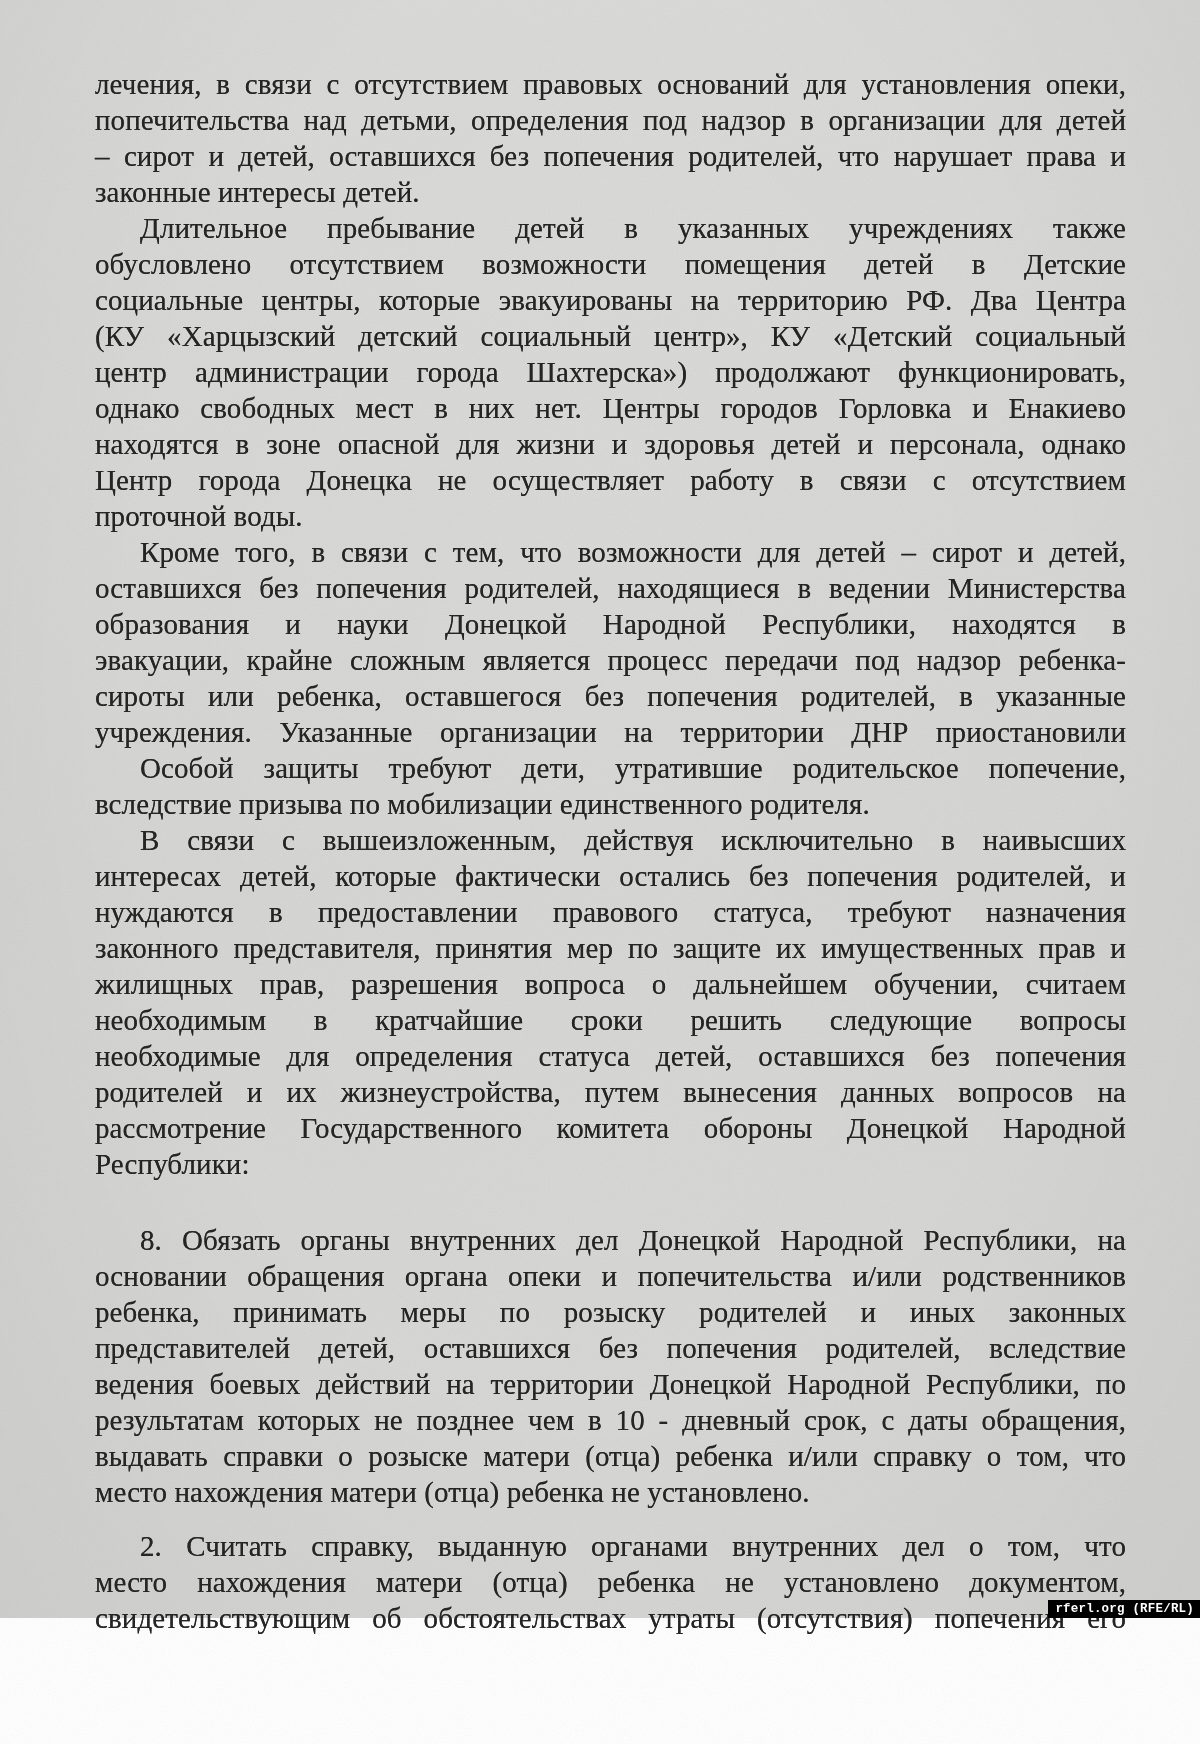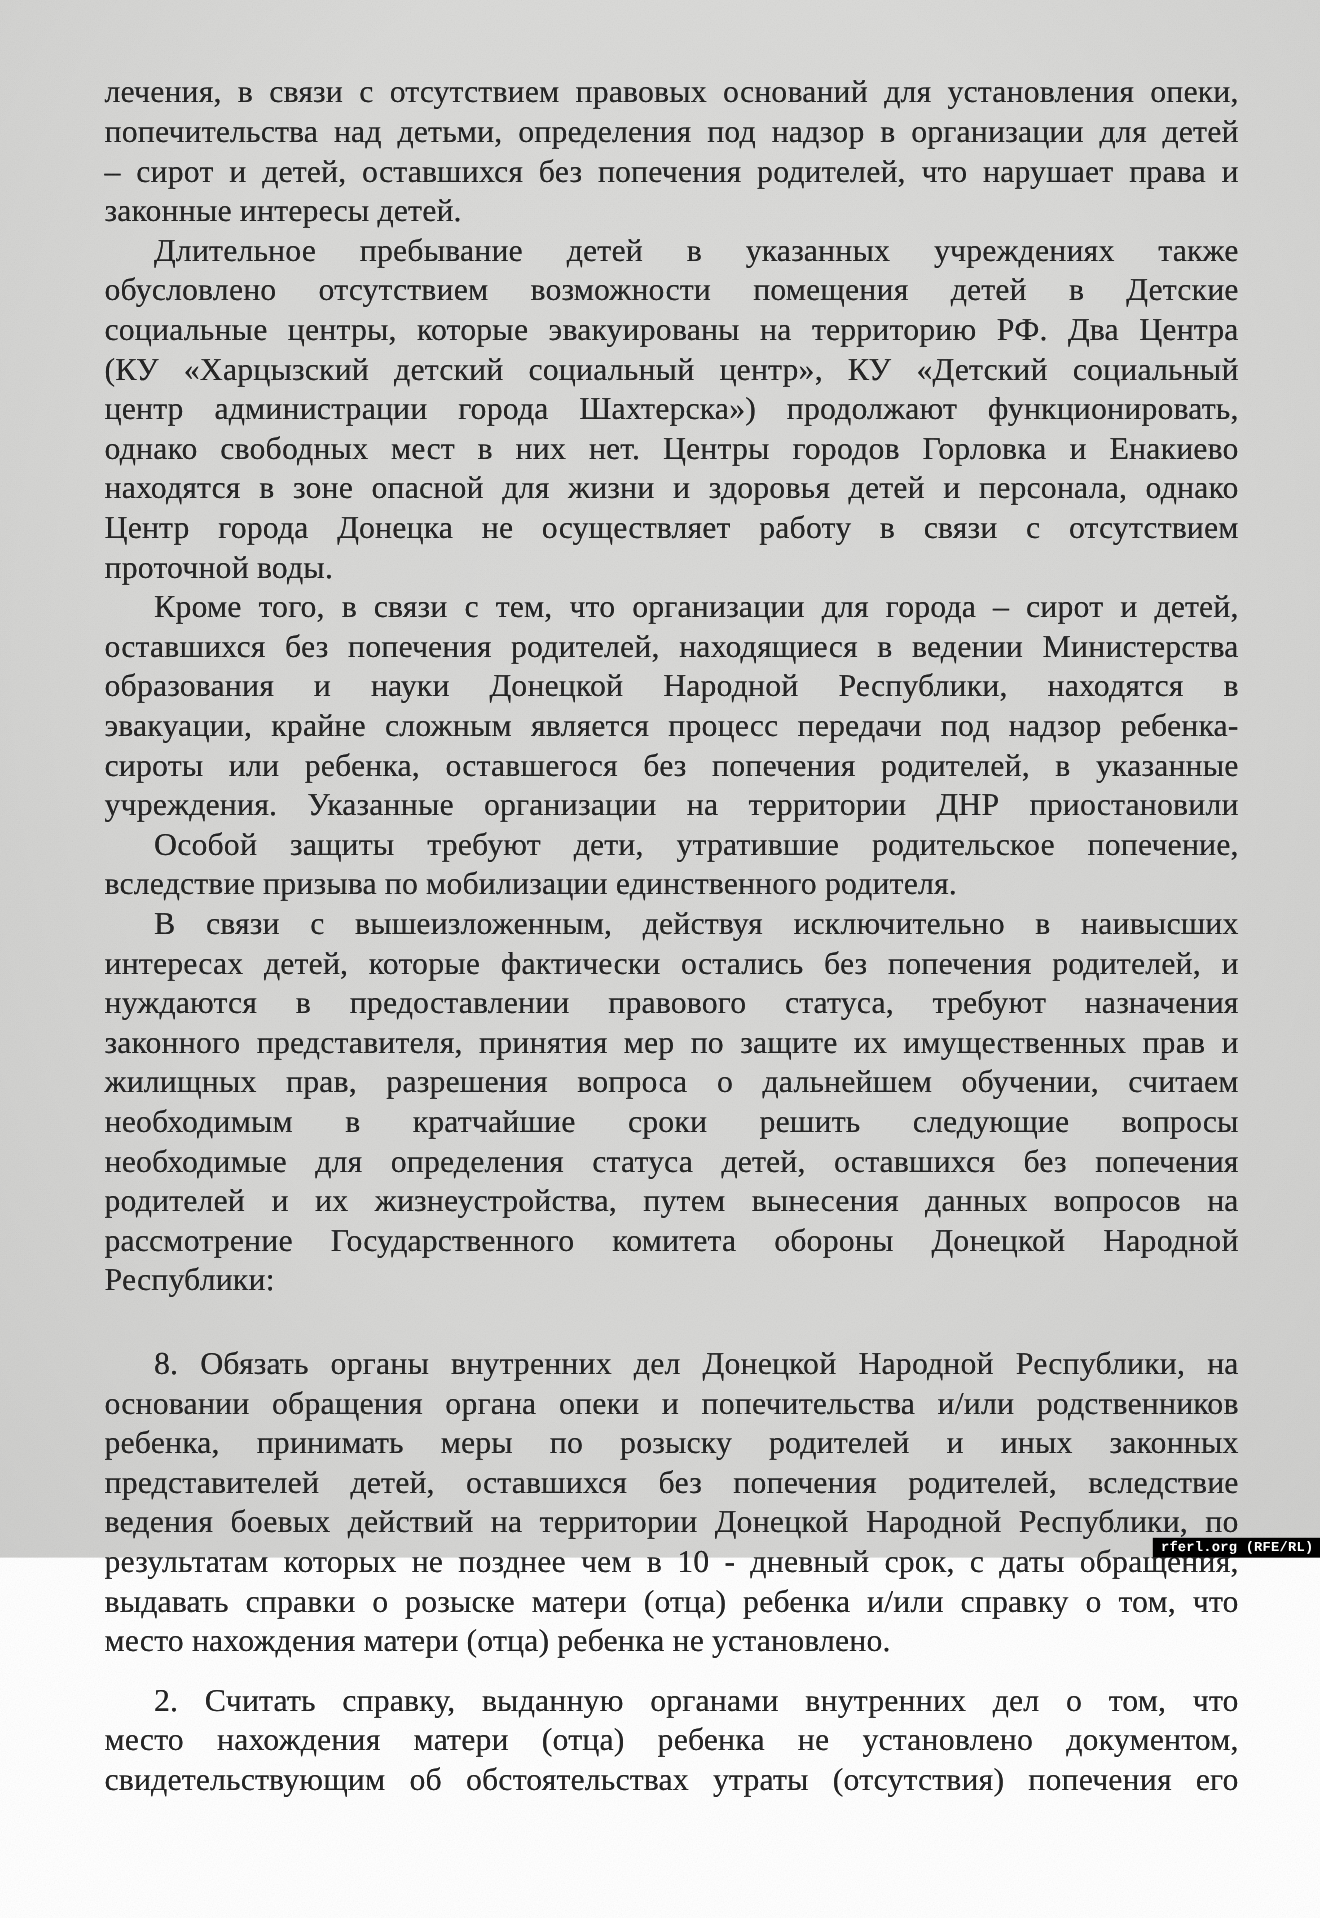--- a/index.html
+++ b/index.html
@@ -8,21 +8,21 @@
   }
   body {
     width: 1200px;
     height: 1744px;
     font-family: "Liberation Serif", "DejaVu Serif", serif;
     overflow: hidden;
   }
   .page {
     position: relative;
     width: 1200px;
-    height: 1416px;
+    height: 1618px;
     background: linear-gradient(180deg, #d9d9d7 0%, #d4d4d2 55%, #d7d7d5 100%);
   }
   .page::after {
     content: "";
     position: absolute;
     inset: 0;
     background: radial-gradient(ellipse at 50% 42%, rgba(255,255,255,0.06) 0%, rgba(0,0,0,0.0) 55%, rgba(0,0,0,0.05) 100%);
     pointer-events: none;
   }
   .grain {
@@ -90,21 +90,21 @@
         <div class="line">обусловлено отсутствием возможности помещения детей в Детские</div>
         <div class="line">социальные центры,  которые эвакуированы на территорию РФ.  Два Центра</div>
         <div class="line">(КУ «Харцызский детский социальный центр», КУ «Детский социальный</div>
         <div class="line">центр администрации города Шахтерска»)  продолжают функционировать,</div>
         <div class="line">однако свободных мест в них нет. Центры городов Горловка и Енакиево</div>
         <div class="line">находятся в зоне опасной для жизни и здоровья детей и персонала, однако</div>
         <div class="line">Центр города Донецка не осуществляет работу в связи с отсутствием</div>
         <div class="line last">проточной воды.</div>
       </div>
       <div class="para">
-        <div class="line indent">Кроме того, в связи с тем, что организации для города – сирот и детей,</div>
+        <div class="line indent">Кроме того, в связи с тем, что возможности для детей – сирот и детей,</div>
         <div class="line">оставшихся без попечения родителей, находящиеся в ведении Министерства</div>
         <div class="line">образования и науки Донецкой Народной Республики, находятся в</div>
         <div class="line">эвакуации, крайне сложным является процесс передачи под надзор ребенка-</div>
         <div class="line">сироты или ребенка, оставшегося без попечения родителей, в указанные</div>
         <div class="line">учреждения. Указанные организации на территории ДНР приостановили</div>
       </div>
       <div class="para">
         <div class="line indent">Особой защиты требуют дети, утратившие родительское попечение,</div>
         <div class="line last">вследствие призыва по мобилизации единственного родителя.</div>
       </div>

